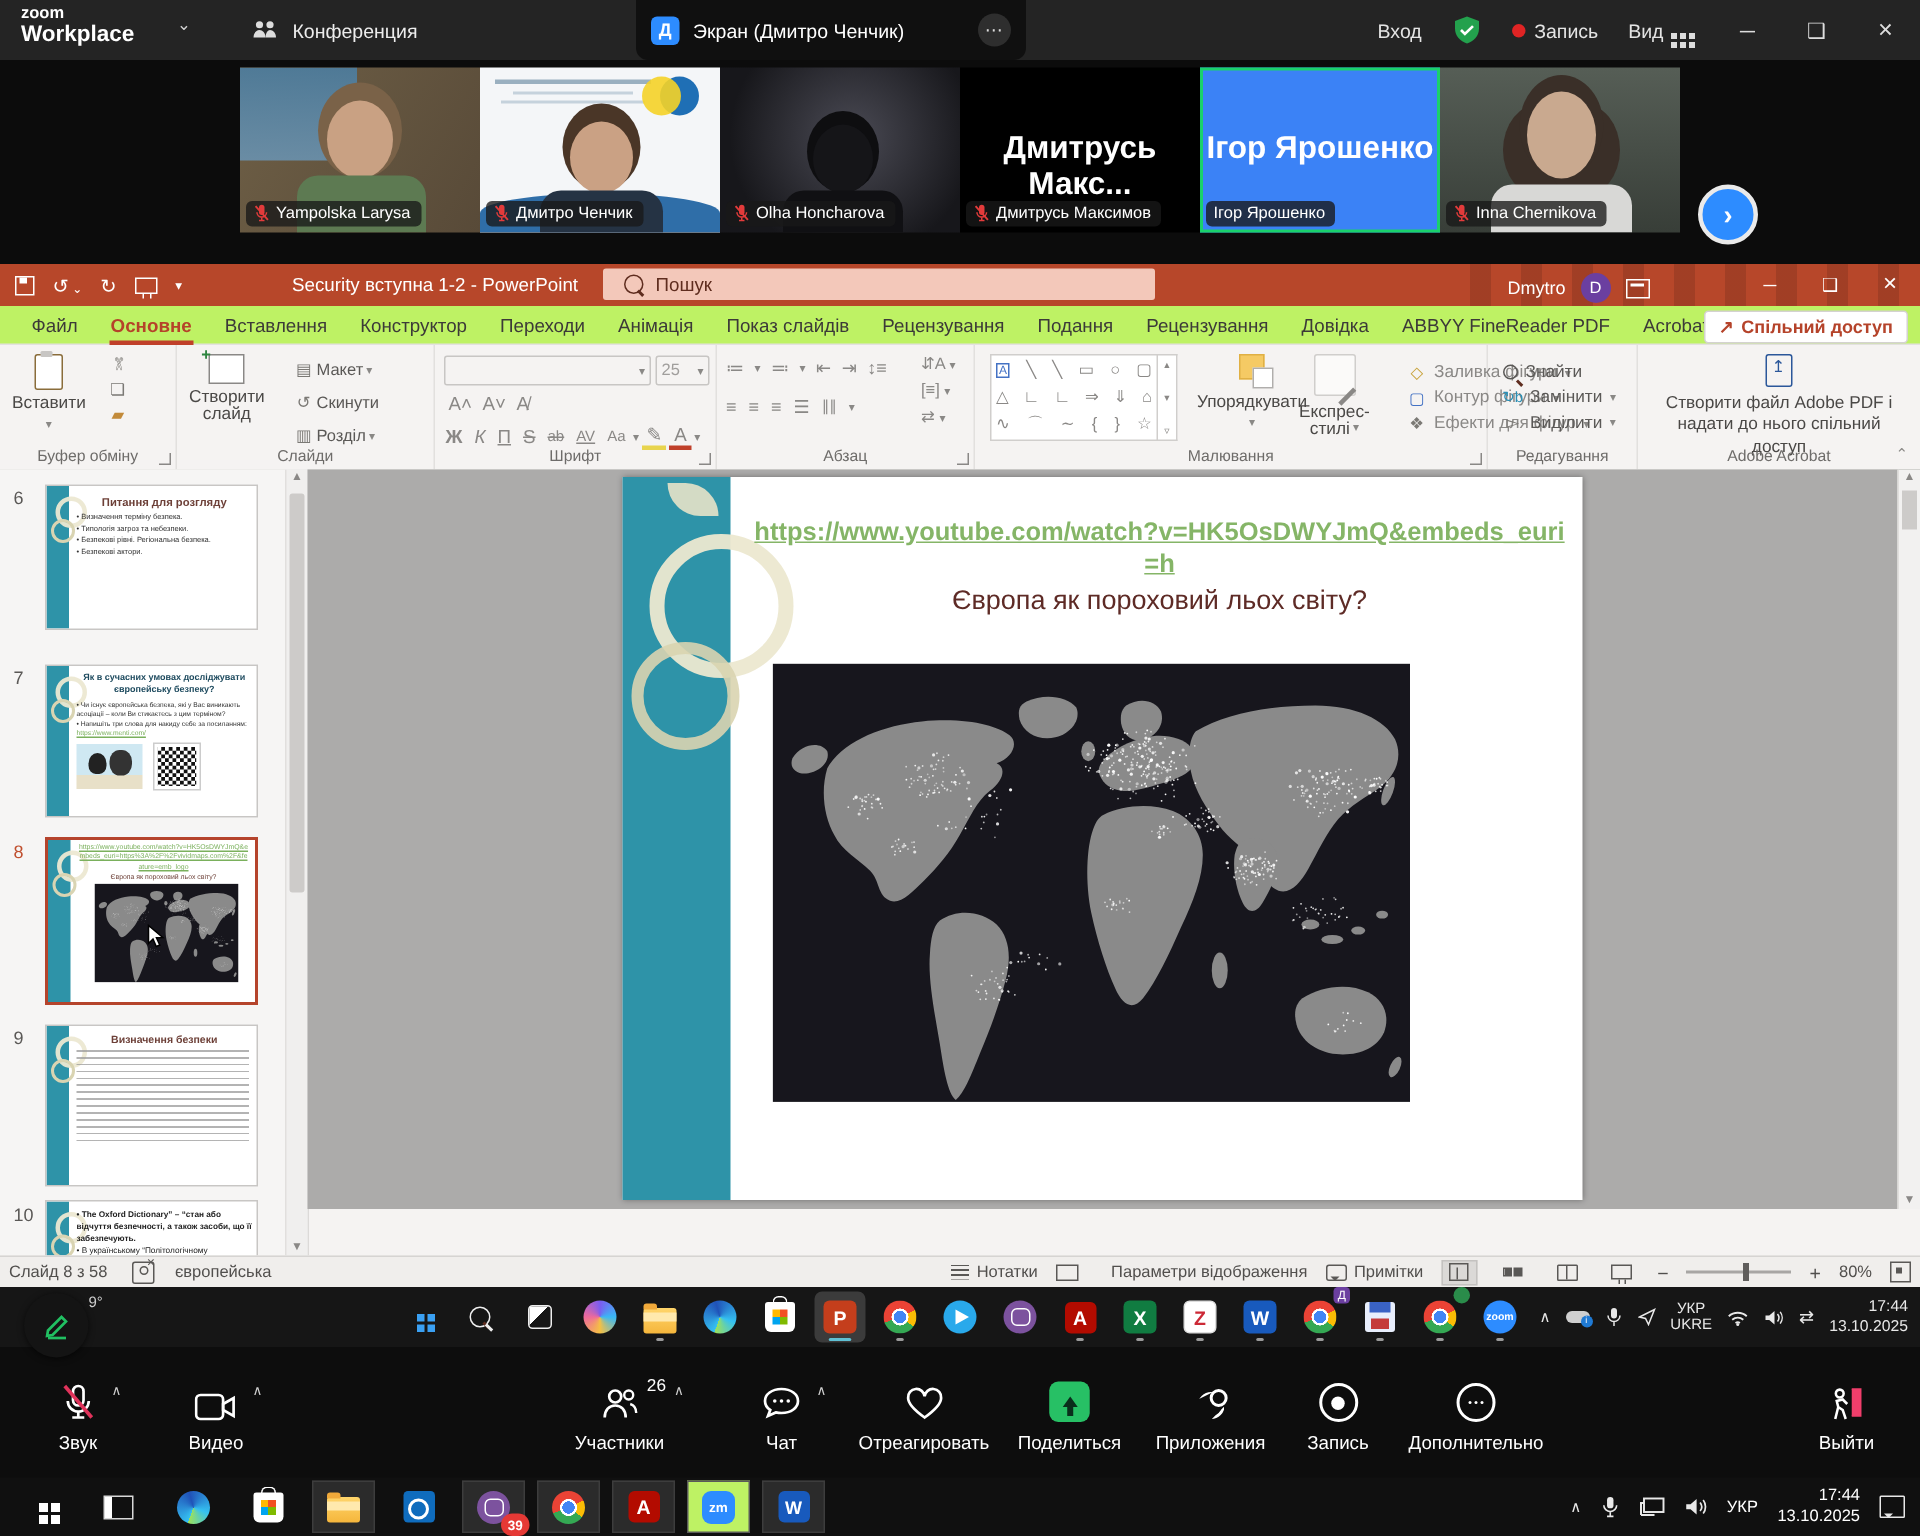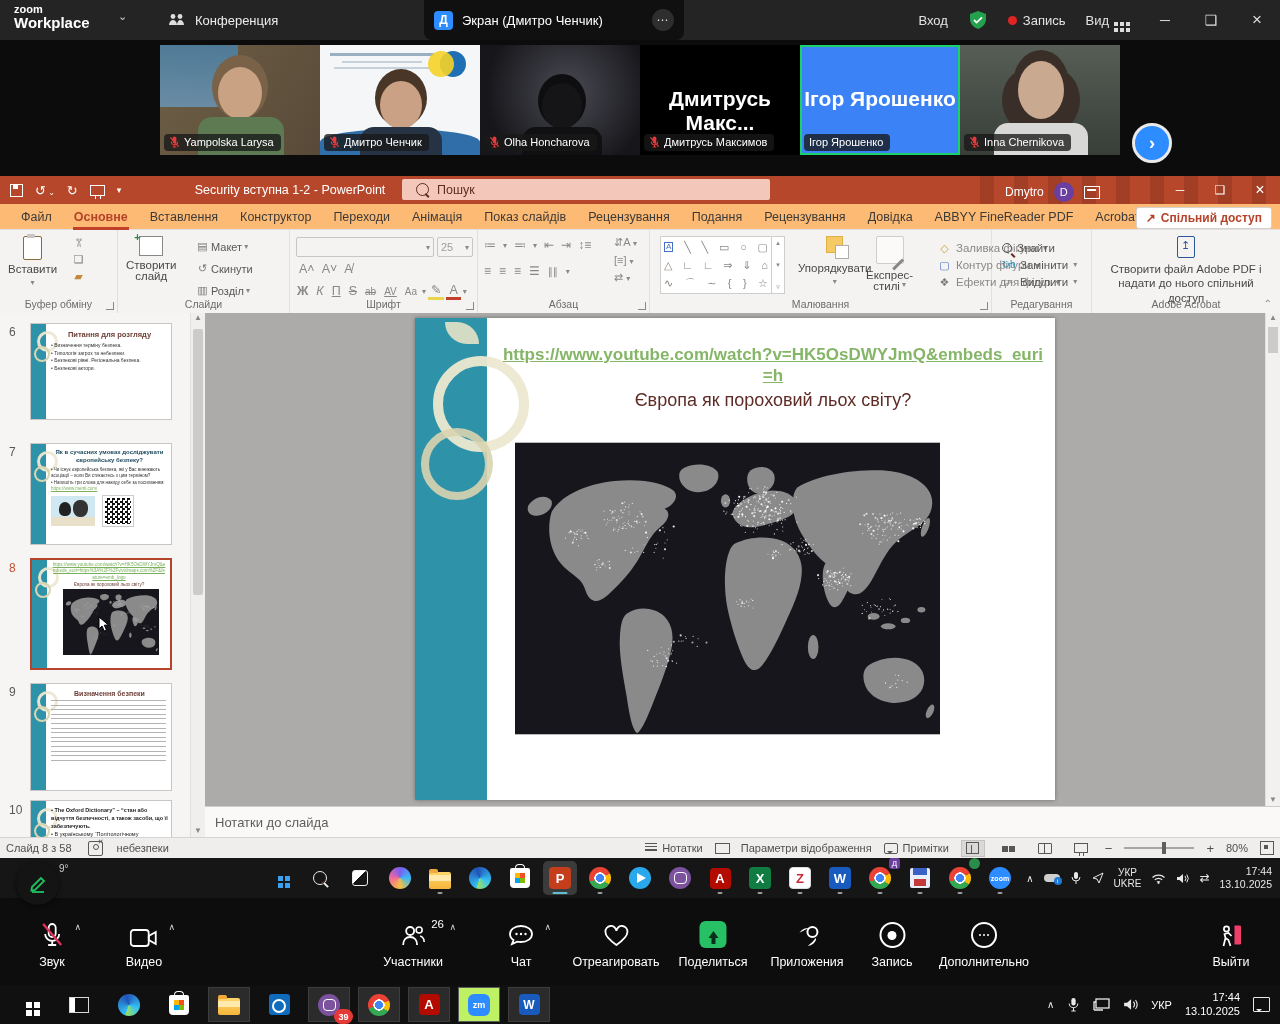--- a/index.html
+++ b/index.html
@@ -50,21 +50,21 @@
   .searchbox{position:absolute;left:402px;top:3px;width:368px;height:21px;background:#f3c8ba;border-radius:2px;color:#5f2d1f;display:flex;align-items:center;gap:8px;padding-left:14px;font-size:12.5px;box-sizing:border-box}
   .lens{width:11px;height:11px;border:1.6px solid #5f2d1f;border-radius:50%;position:relative;flex:0 0 auto}
   .lens:after{content:"";position:absolute;left:9px;top:9px;width:5px;height:1.6px;background:#5f2d1f;transform:rotate(45deg);transform-origin:0 0}
   .acct{position:absolute;left:1005px;top:6px;display:flex;align-items:center;gap:10px;color:#fff;font-size:12px}
   .avatar{width:20px;height:20px;border-radius:50%;background:#6b3fa0;color:#fff;font-size:11px;display:flex;align-items:center;justify-content:center}
   .ribdisp{width:14px;height:11px;border:1.2px solid #fff;position:relative}
   .ribdisp:after{content:"";position:absolute;left:2px;top:2px;width:9px;height:2px;background:#fff}
   .pwinbtns{position:absolute;right:0;top:0;height:28px;display:flex}
   .pwinbtns div{width:40px;height:28px;display:flex;align-items:center;justify-content:center;color:#fff;font-size:12px}
 
-  .tabsrow{position:absolute;left:0;top:28px;width:1280px;height:26px;background:#fdba74;border-bottom:1px solid #e3e1df;display:flex;align-items:center;padding-left:10px;box-sizing:border-box;font-size:12.5px;color:#3c3a38}
+  .tabsrow{position:absolute;left:0;top:28px;width:1280px;height:26px;background:#bef264;border-bottom:1px solid #e3e1df;display:flex;align-items:center;padding-left:10px;box-sizing:border-box;font-size:12.5px;color:#3c3a38}
   .ptab{padding:0 11px;height:26px;display:flex;align-items:center;position:relative;white-space:nowrap}
   .ptab.active{font-weight:bold;color:#b5432a}
   .ptab.active:after{content:"";position:absolute;left:10px;right:10px;bottom:0;height:3px;background:#c0402a}
   .sharebtn{position:absolute;right:8px;top:3px;height:20px;border:1px solid #d4d2d0;background:#fff;border-radius:3px;display:flex;align-items:center;gap:5px;padding:0 9px;color:#b5432a;font-size:12px;font-weight:bold}
 
   .ribbon{position:absolute;left:0;top:54px;width:1280px;height:83px;background:#f5f3f2;border-bottom:1px solid #d8d6d4;display:flex}
   .rgroup{position:relative;height:83px;border-right:1px solid #e2e0de;box-sizing:border-box;flex:0 0 auto}
   .glabel{position:absolute;left:0;right:0;bottom:3px;text-align:center;font-size:10.5px;color:#6e6c6a;white-space:nowrap}
   .launcher{position:absolute;right:3px;bottom:3px;width:7px;height:7px;border-right:1.2px solid #8a8886;border-bottom:1.2px solid #8a8886}
   .gi{color:#7b7975}
@@ -1372,35 +1372,32 @@
           <div class="stitle">Європа як пороховий льох світу?</div>
           <div class="mapwrap">
             <svg viewBox="0 0 640 440" style="width:425px;height:293px">
                 <use href="#worldmap"></use>
               </svg>
           </div>
         </div>
         <div class="vscroll">▲<div class="vthumb"></div><div style="position:absolute;bottom:2px;left:0;right:0">▼</div></div>
       </div>
 
-      <div class="notes">
-          <span>Нотатки до слайда</span>
-        </div>
     </div>
 
     <div class="statusbar">
       <span>Слайд 8 з 58</span>
       <span class="acic" style="margin-left:16px"></span>
-      <span style="margin-left:14px">небезпеки</span>
+      <span style="margin-left:14px">європейська</span>
       <div class="sb-right">
         <span style="display:flex;align-items:center;gap:5px">
             <span class="mini-lines"></span>
             <span>Нотатки</span>
           </span>
-        <span style="display:flex;align-items:center;gap:11px">
+        <span style="display:flex;align-items:center;gap:22px">
             <span class="minimon"></span>
             <span>Параметри відображення</span>
           </span>
         <span style="display:flex;align-items:center;gap:5px">
             <span class="minibub"></span>
             <span>Примітки</span>
           </span>
         <span class="viewbtn on">
             <span class="vnorm"></span>
           </span>

